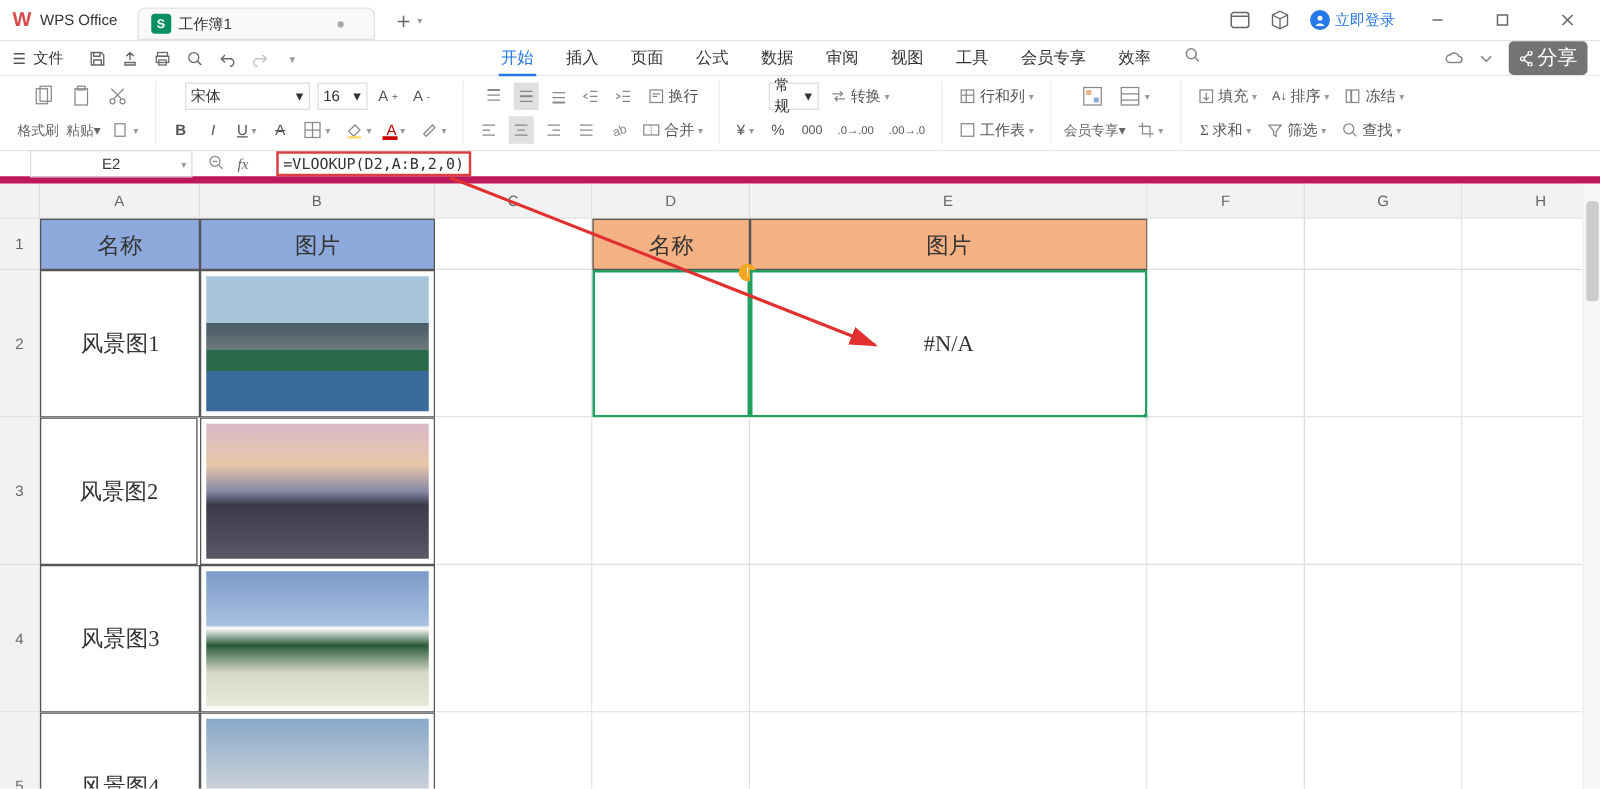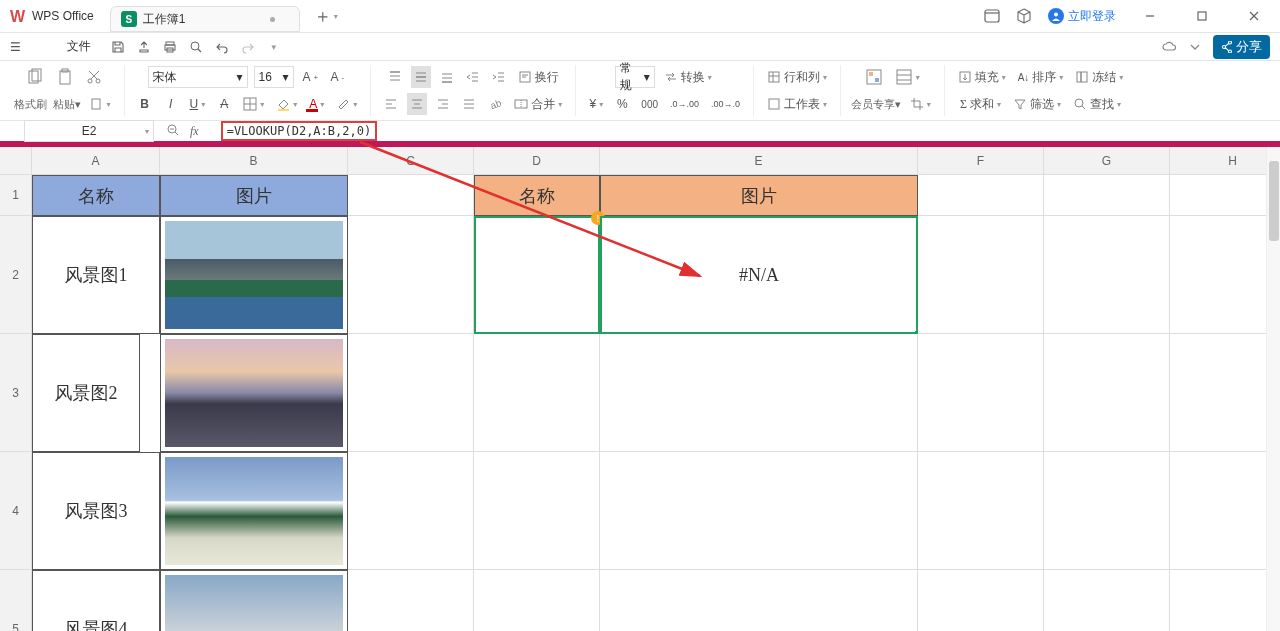--- a/index.html
+++ b/index.html
@@ -16,28 +16,28 @@
 .addtab-caret { font-size: 8px; color: #999; margin-left: 2px; }
 .titlebar-right { margin-left: auto; display: flex; align-items: center; gap: 16px; padding-right: 8px; }
 .trc-icon { width: 16px; height: 16px; color: #666; display: flex; align-items: center; justify-content: center; }
 .winbtn { width: 36px; height: 33px; display: flex; align-items: center; justify-content: center; color: #666; }
 .user-badge { display: flex; align-items: center; gap: 4px; color: #2678e8; font-size: 12px; }
 .user-avatar { width: 16px; height: 16px; border-radius: 50%; background: #2678e8; color: #fff; display: flex; align-items: center; justify-content: center; font-size: 10px; }
 
 
 .filerow { height: 28px; display: flex; align-items: center; border-bottom: 1px solid #e5e5e5; padding: 0 10px; gap: 6px; }
 .hamburger { font-size: 12px; color: #555; }
-.filelabel { font-size: 12px; margin-left: 40px; }
+.filelabel { font-size: 12px; }
 .qat { display: flex; gap: 8px; margin-left: 12px; }
 .qat .qbtn { width: 18px; height: 18px; display: flex; align-items: center; justify-content: center; color: #666; }
 .menutabs { display: flex; gap: 22px; margin-left: 150px; }
 .menutab { font-size: 13px; color: #333; padding: 4px 2px; }
 .menutab.active { color: #2678e8; border-bottom: 2px solid #2678e8; font-weight: 500; }
 .filerow-right { margin-left: auto; display: flex; align-items: center; gap: 10px; }
-.sharebtn { background: #0369a1; color: #fff; border-radius: 4px; padding: 3px 8px; font-size: 13px; display: flex; align-items: center; gap: 3px; }
+.sharebtn { background: #737373; color: #fff; border-radius: 4px; padding: 3px 8px; font-size: 16px; display: flex; align-items: center; gap: 3px; }
 
 
 .ribbon { height: 60px; background: #fff; border-bottom: 1px solid #e5e5e5; display: flex; padding: 4px 14px; gap: 10px; }
 .ribgrp { display: flex; flex-direction: column; justify-content: space-between; align-items: center; border-right: 1px solid #eee; padding-right: 10px; }
 .ribrow { display: flex; align-items: center; gap: 6px; height: 24px; }
 .ribrow + .ribrow { margin-top: 2px; }
 .ribbtn { height: 22px; min-width: 20px; display: flex; align-items: center; justify-content: center; gap: 3px; padding: 0 3px; color: #555; font-size: 12px; }
 .ribbtn .caret { font-size: 8px; color: #999; }
 .riblabel { font-size: 11px; color: #666; }
 .fontsel { height: 22px; border: 1px solid #ddd; width: 100px; padding: 0 4px; font-size: 12px; display: flex; align-items: center; justify-content: space-between; }
@@ -169,20 +169,36 @@
           <path d="M5 4 L2 7 L5 10 M2 7 H9 A3 3 0 0 1 9 13" fill="none" stroke="#666" stroke-width="1.1"></path>
         </svg>
       </span>
     <span class="qbtn" style="opacity:.4">
         <svg width="14" height="14" viewBox="0 0 14 14">
           <path d="M9 4 L12 7 L9 10 M12 7 H5 A3 3 0 0 0 5 13" fill="none" stroke="#666" stroke-width="1.1"></path>
         </svg>
       </span>
     <span class="qbtn" style="font-size:9px;color:#999">▾</span>
   </div>
+  <div class="menutabs">
+    <span class="menutab active">开始</span>
+    <span class="menutab">插入</span>
+    <span class="menutab">页面</span>
+    <span class="menutab">公式</span>
+    <span class="menutab">数据</span>
+    <span class="menutab">审阅</span>
+    <span class="menutab">视图</span>
+    <span class="menutab">工具</span>
+    <span class="menutab">会员专享</span>
+    <span class="menutab">效率</span>
+    <span class="menutab" style="color:#888"><svg width="14" height="14" viewBox="0 0 14 14">
+          <circle cx="6" cy="6" r="4" fill="none" stroke="#888" stroke-width="1.3"></circle>
+          <line x1="9" y1="9" x2="12" y2="12" stroke="#888" stroke-width="1.3"></line>
+        </svg></span>
+  </div>
   <div class="filerow-right">
     <span class="trc-icon">
         <svg width="16" height="16" viewBox="0 0 16 16">
           <path d="M5 11 A3 3 0 0 1 5 5 A4 4 0 0 1 12 6 A2.5 2.5 0 0 1 12 11 Z" fill="none" stroke="#888" stroke-width="1.2"></path>
         </svg>
       </span>
     <span class="trc-icon">
         <svg width="14" height="14" viewBox="0 0 14 14">
           <path d="M3 5 L7 9 L11 5" fill="none" stroke="#888" stroke-width="1.3"></path>
         </svg>
@@ -560,21 +576,21 @@
     <div class="cell" style="left:316px;top:41px;width:126px;height:118px"></div>
     <div class="cell bordered selD2" style="left:442px;top:41px;width:126px;height:118px">
       <div class="warnbadge" style="right:-7px;top:-7px">!</div>
     </div>
     <div class="cell bordered selE2" style="left:568px;top:41px;width:318px;height:118px">#N/A</div>
     <div class="fillhandle" style="left:883px;top:156px;position:absolute"></div>
     <div class="cell" style="left:886px;top:41px;width:126px;height:118px"></div>
     <div class="cell" style="left:1012px;top:41px;width:126px;height:118px"></div>
     <div class="cell" style="left:1138px;top:41px;width:126px;height:118px"></div>
 
-    <div class="cell bordered" style="left:0;top:159px;width:108px;height:118px">风景图2</div>
+    <div class="cell bordered" style="left:0;top:159px;width:126px;height:118px">风景图2</div>
     <div class="cell bordered imgcell" style="left:128px;top:159px;width:188px;height:118px">
         <div class="fakeimg img2"></div>
       </div>
     <div class="cell" style="left:316px;top:159px;width:126px;height:118px"></div>
     <div class="cell" style="left:442px;top:159px;width:126px;height:118px"></div>
     <div class="cell" style="left:568px;top:159px;width:318px;height:118px"></div>
     <div class="cell" style="left:886px;top:159px;width:126px;height:118px"></div>
     <div class="cell" style="left:1012px;top:159px;width:126px;height:118px"></div>
     <div class="cell" style="left:1138px;top:159px;width:126px;height:118px"></div>
 

